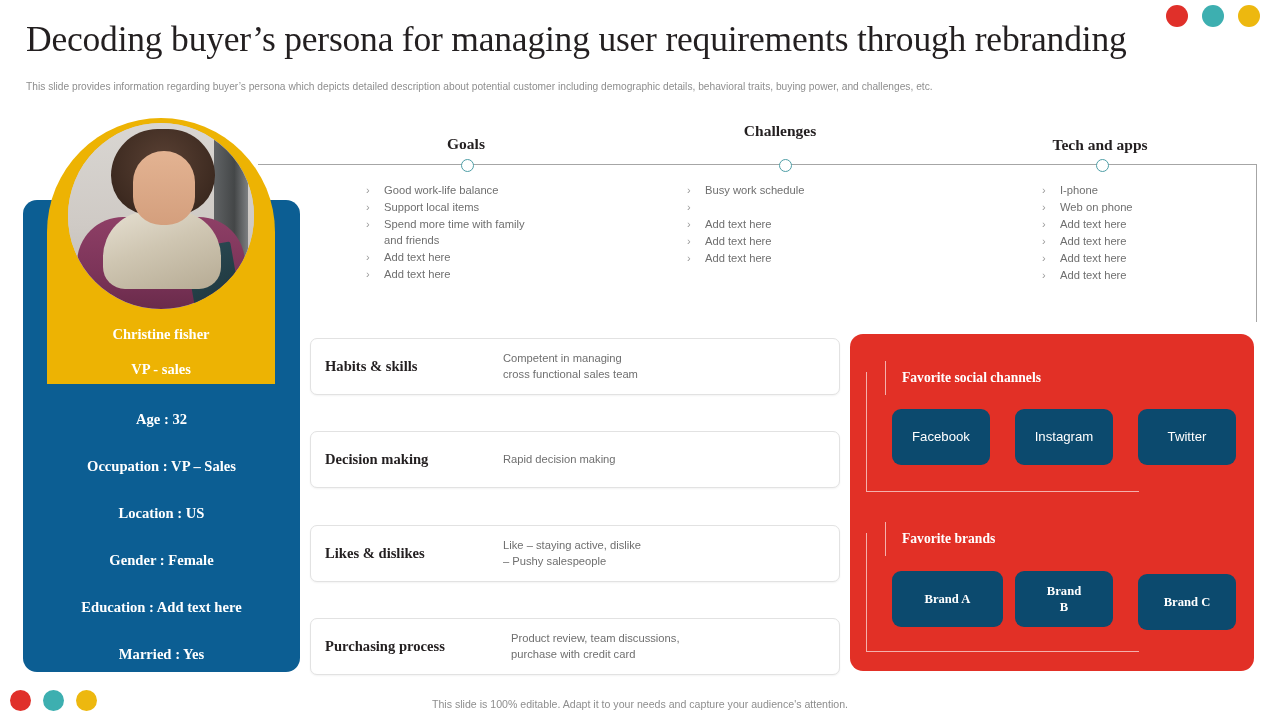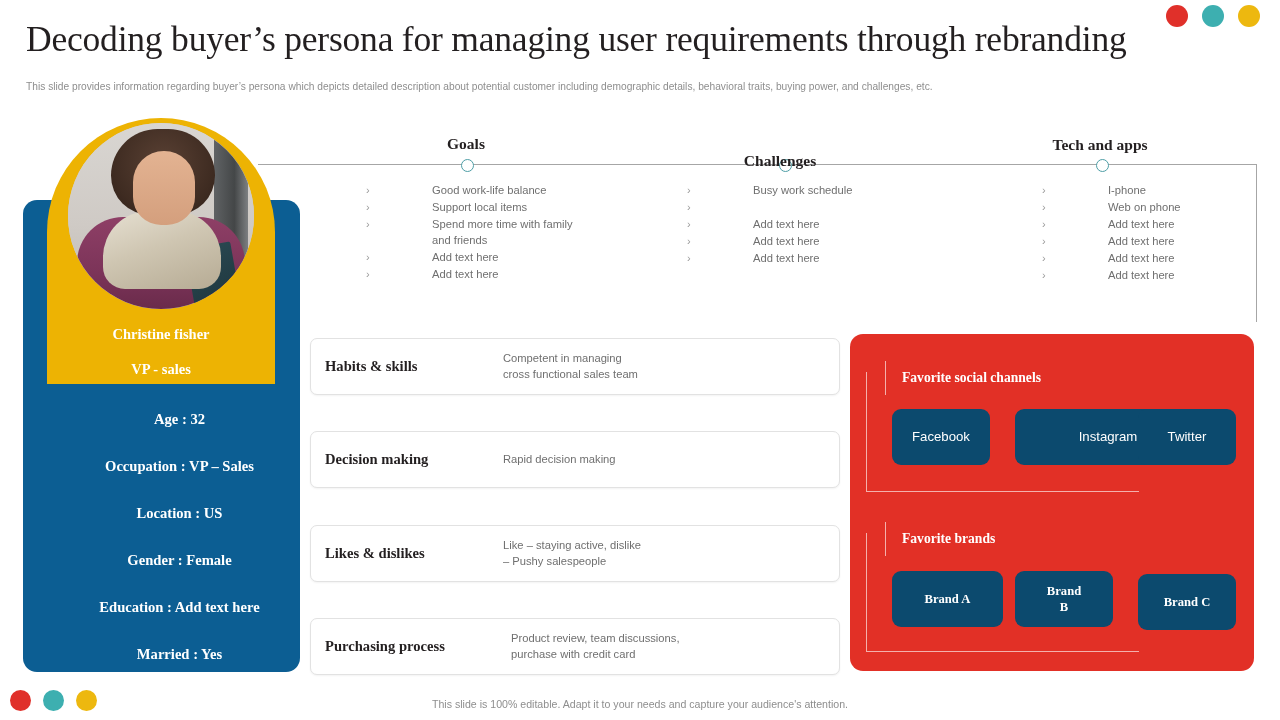--- a/index.html
+++ b/index.html
@@ -139,21 +139,20 @@
     font-weight: bold;
     font-size: 14.5px;
     color: #ffffff;
   }
   .persona-facts {
     position: absolute;
     left: 23px; top: 396px;
     width: 277px;
     display: flex;
     flex-direction: column;
-    margin-left: 18px;
   }
   .persona-fact {
     height: 47px;
     display: flex; align-items: center; justify-content: center;
     font-family: "Liberation Serif", serif;
     font-weight: bold;
     font-size: 14.6px;
     color: #ffffff;
   }
 
@@ -210,21 +209,20 @@
     flex: none;
     font-size: 11px;
     color: #9a9a9a;
     line-height: 16.1px;
   }
   .bullet-text {
     font-size: 11.2px;
     color: #6f6f6f;
     line-height: 16.1px;
     white-space: pre-line;
-    margin-left: 48px;
   }
 
   
   .attr-card {
     position: absolute;
     left: 310px;
     width: 528px;
     background: #ffffff;
     border: 1px solid #e2e2e2;
     border-radius: 7px;
@@ -343,21 +341,21 @@
 
 <div class="timeline">
   <div class="timeline-line"></div>
   <div class="timeline-drop"></div>
   <div class="timeline-node" style="left:203px;"></div>
   <div class="timeline-node" style="left:521px;"></div>
   <div class="timeline-node" style="left:838px;"></div>
 </div>
 
 <div class="col-head" style="left:386px; top:135px; width:160px;">Goals</div>
-<div class="col-head" style="left:700px; top:152px; width:160px;">Challenges</div>
+<div class="col-head" style="left:700px; top:122px; width:160px;">Challenges</div>
 <div class="col-head" style="left:1020px; top:136px; width:160px;">Tech and apps</div>
 
 <div class="bullet-col" style="left:366px; width:280px;">
   <div class="bullet-row">
     <span class="bullet-mark">›</span>
     <span class="bullet-text">Good work-life  balance</span>
   </div>
   <div class="bullet-row">
     <span class="bullet-mark">›</span>
     <span class="bullet-text">Support local items</span>
@@ -446,21 +444,21 @@
 purchase  with credit card</span>
 </div>
 
 <div class="red-panel">
 
   <div class="red-section">
     <div class="bracket" style="left:16px; top:38px; width:272px; height:119px;"></div>
     <div class="bracket-tick" style="left:35px; top:27px; height:34px;"></div>
     <div class="red-heading" style="left:52px; top:36px;">Favorite social channels</div>
     <div class="chip" style="left:42px; top:75px; width:98px; height:56px;">Facebook</div>
-    <div class="chip" style="left:165px; top:75px; width:98px; height:56px;padding-left:44px;">Instagram</div>
+    <div class="chip" style="left:165px; top:75px; width:98px; height:56px;">Instagram</div>
     <div class="chip" style="left:288px; top:75px; width:98px; height:56px;">Twitter</div>
   </div>
 
   <div class="red-section">
     <div class="bracket" style="left:16px; top:199px; width:272px; height:118px;"></div>
     <div class="bracket-tick" style="left:35px; top:188px; height:34px;"></div>
     <div class="red-heading" style="left:52px; top:197px;text-align:center;">Favorite brands</div>
     <div class="chip brand" style="left:42px; top:237px; width:111px; height:56px;">Brand A</div>
     <div class="chip brand" style="left:165px; top:237px; width:98px; height:56px; white-space:pre-line;">Brand
 B</div>

